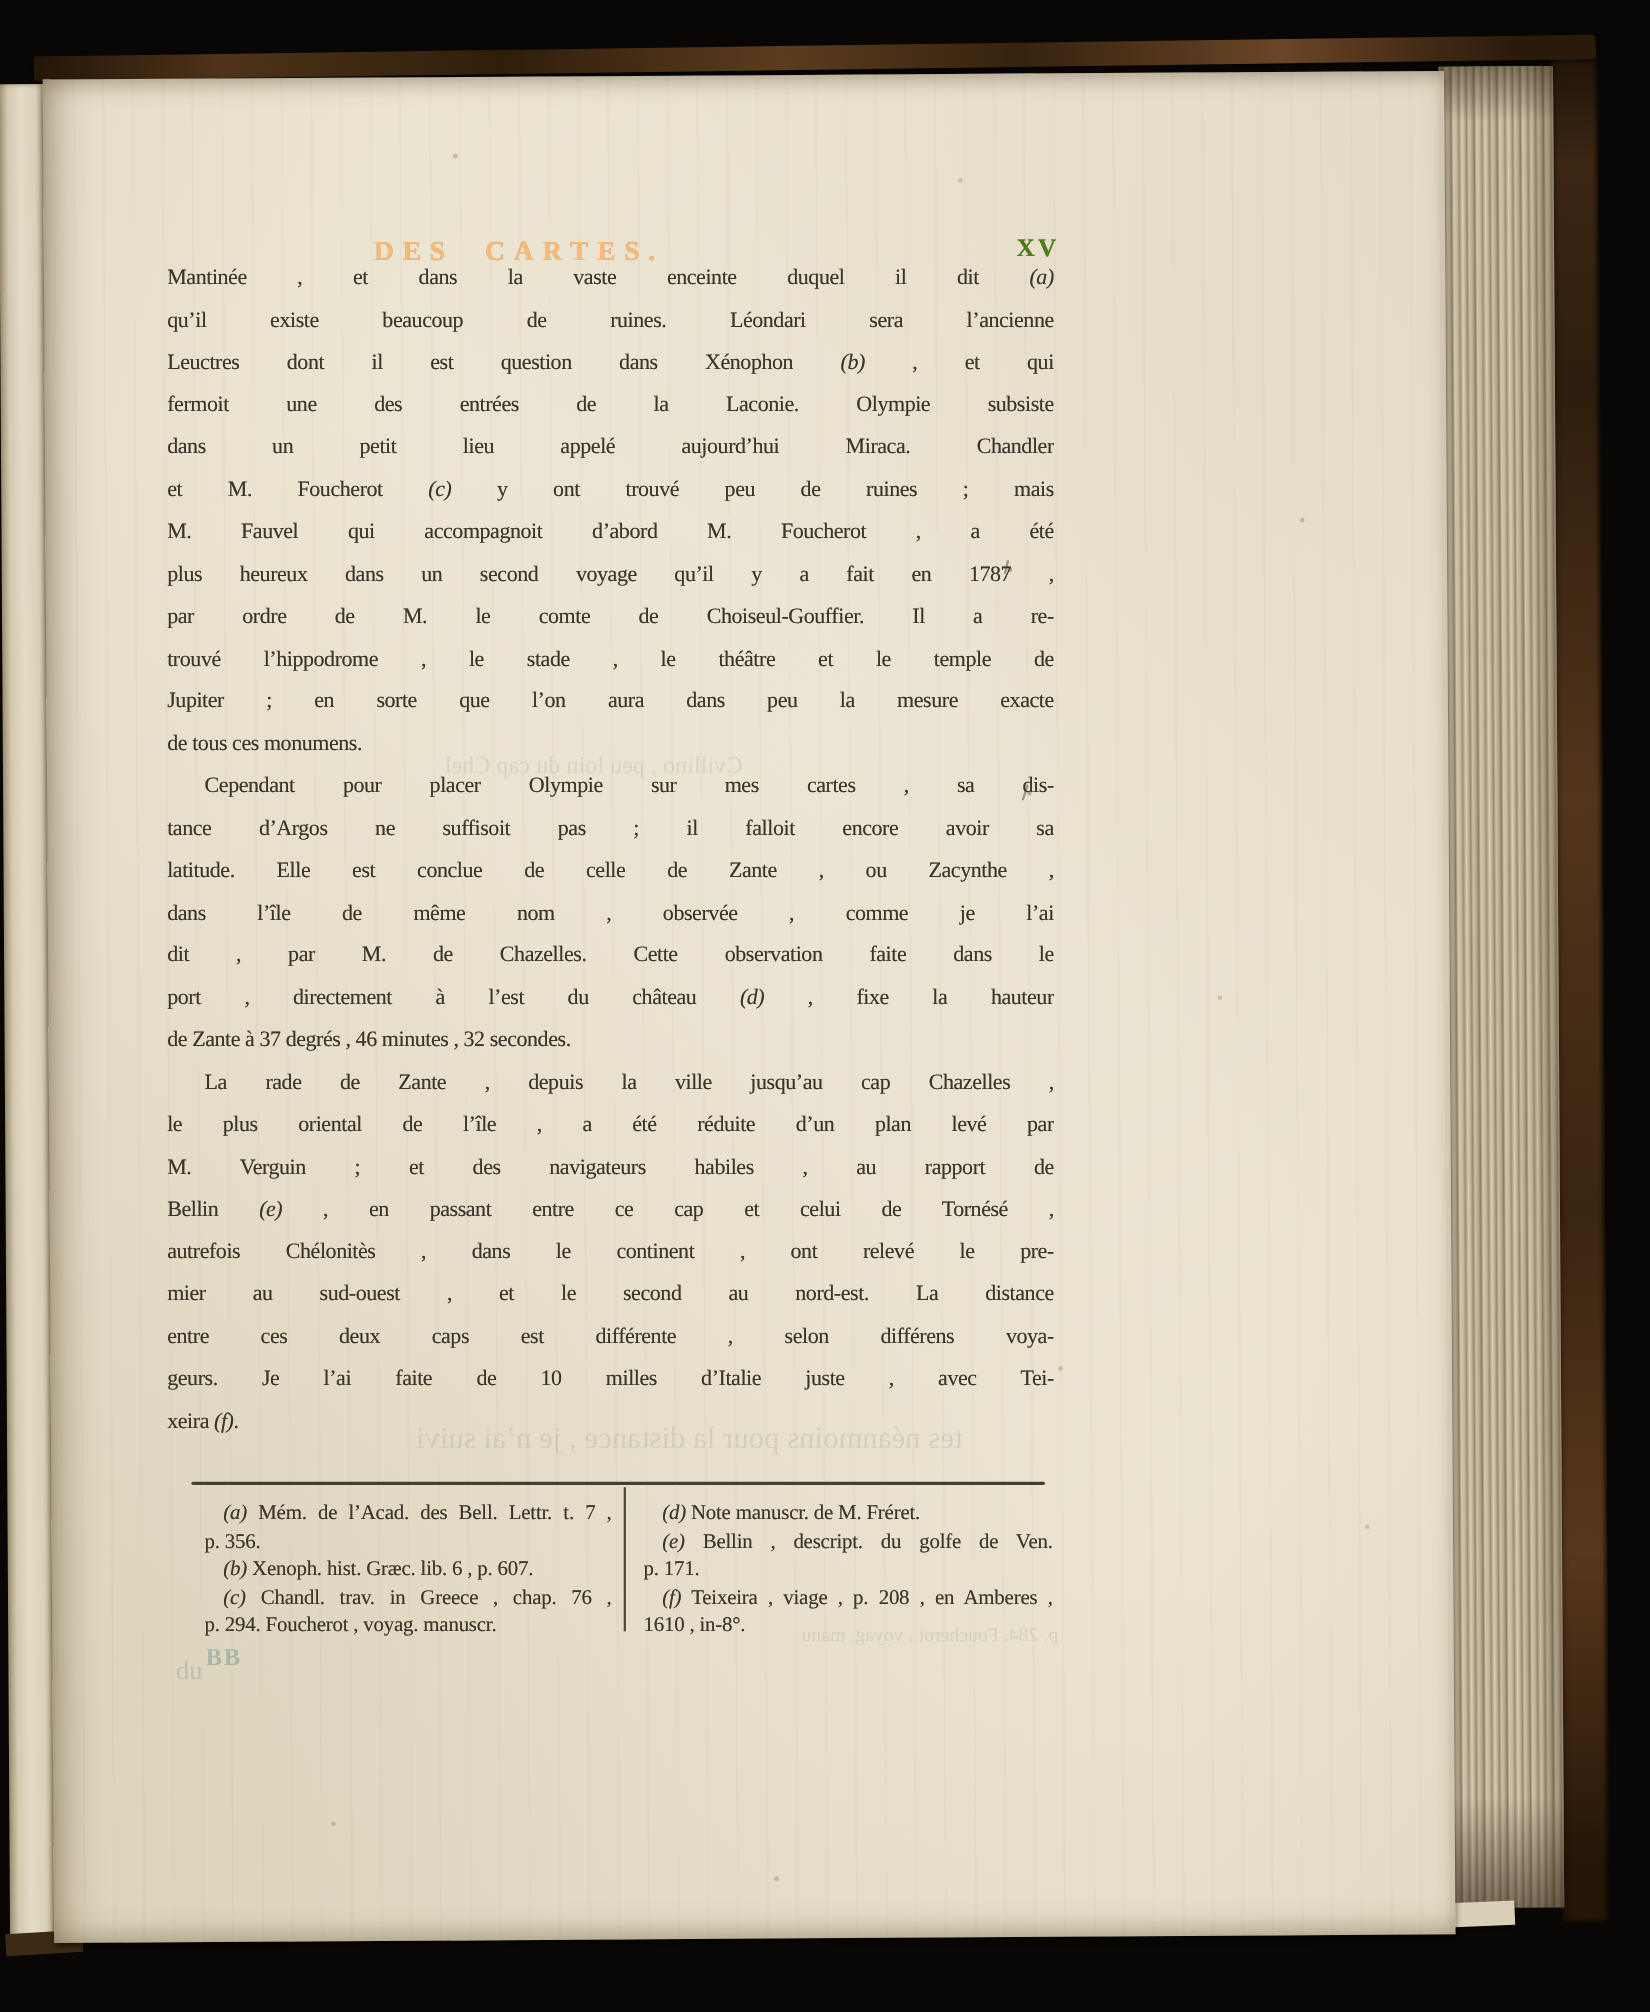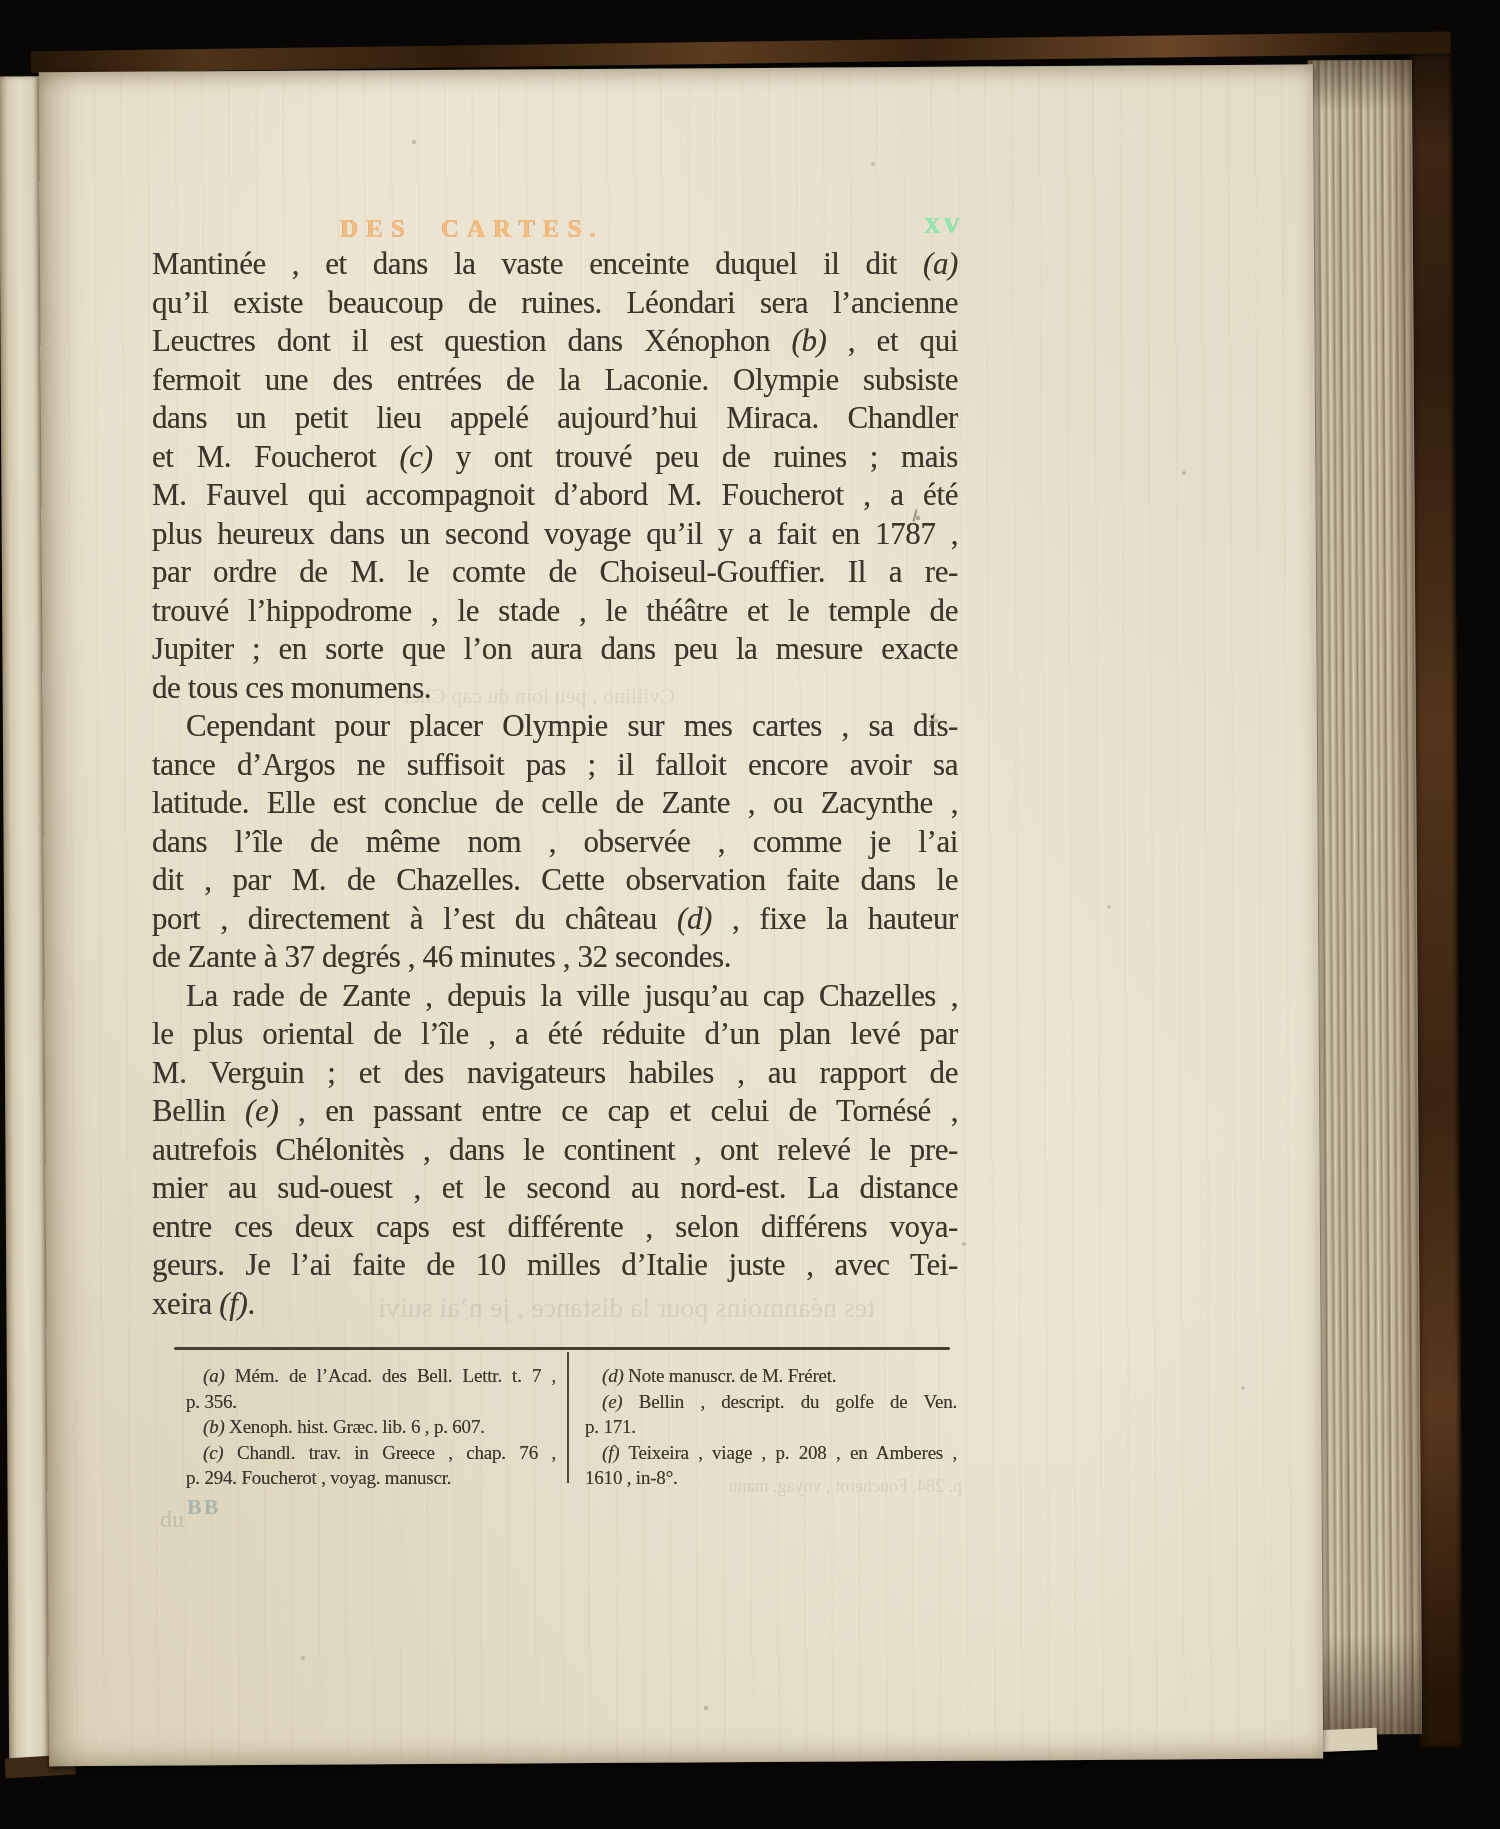--- a/index.html
+++ b/index.html
@@ -39,22 +39,22 @@
     background:radial-gradient(ellipse at 20% 80%,rgba(150,130,95,.10),rgba(0,0,0,0) 55%),
                radial-gradient(ellipse at 85% 15%,rgba(150,130,95,.08),rgba(0,0,0,0) 50%);}
   .cover-corner-bl{position:absolute;left:0px;top:1752px;width:70px;height:20px;background:#3d2a16;
     transform:rotate(-3deg);}
 
   
   .text-layer{position:absolute;inset:0;z-index:5;color:#3a362c;}
   .page-head{position:absolute;left:340px;top:215px;font-size:25px;font-weight:700;
     letter-spacing:8px;word-spacing:14px;color:#fdba74;text-shadow:0 0 .5px rgba(45,40,28,.55);}
   .page-num{position:absolute;left:924px;top:213px;font-size:23px;font-weight:700;letter-spacing:3px;
-    color:#86efac;text-shadow:0 0 .5px rgba(45,40,28,.55);}
-  .body-text{position:absolute;left:152px;top:245px;width:806px;font-size:31px;line-height:38.5px;
+    color:#4d7c0f;text-shadow:0 0 .5px rgba(45,40,28,.55);}
+  .body-text{position:absolute;left:152px;top:233px;width:806px;font-size:20px;line-height:38.5px;
     letter-spacing:-0.4px;text-shadow:0 0 .45px rgba(45,40,28,.5);}
   .line{height:38.5px;overflow:hidden;text-align:justify;text-align-last:justify;}
   .line.nj{text-align:left;text-align-last:left;}
   .line.ind{text-indent:34px;}
   .fn-rule{position:absolute;left:174px;top:1347px;width:776px;height:3px;background:#433f33;border-radius:2px;}
   .fn-divider{position:absolute;left:567px;top:1352px;width:2px;height:131px;background:#4a463c;}
   .fn-col{position:absolute;top:1363px;font-size:19px;line-height:25.5px;letter-spacing:-0.2px;
     text-shadow:0 0 .4px rgba(45,40,28,.5);}
   .fn-left{left:186px;width:370px;}
   .fn-right{left:585px;width:372px;}

